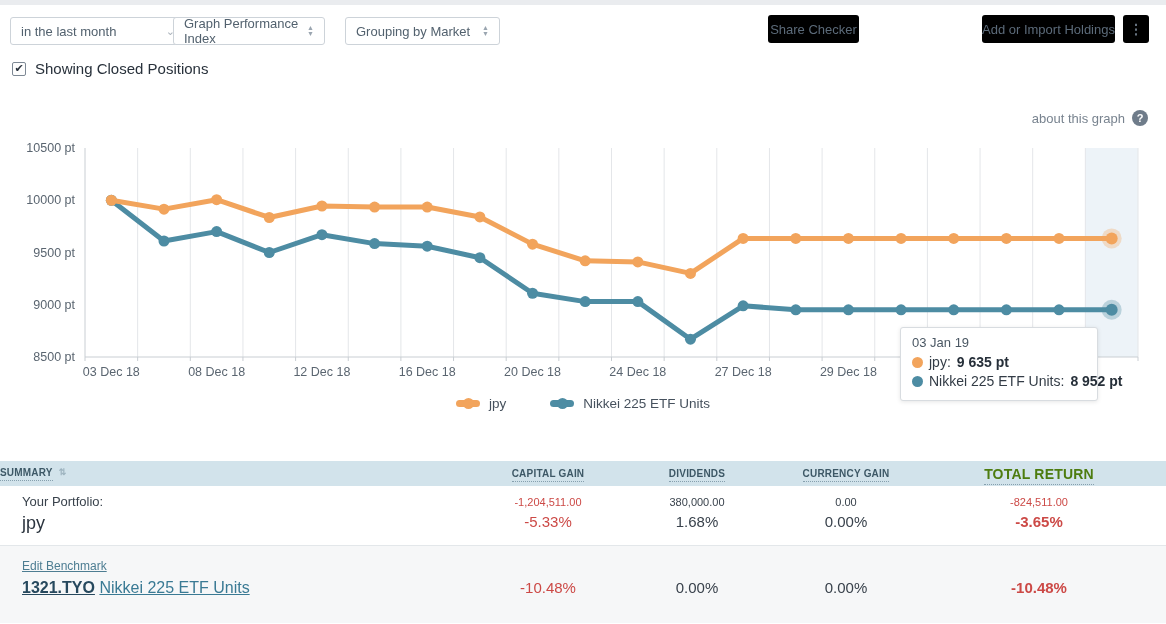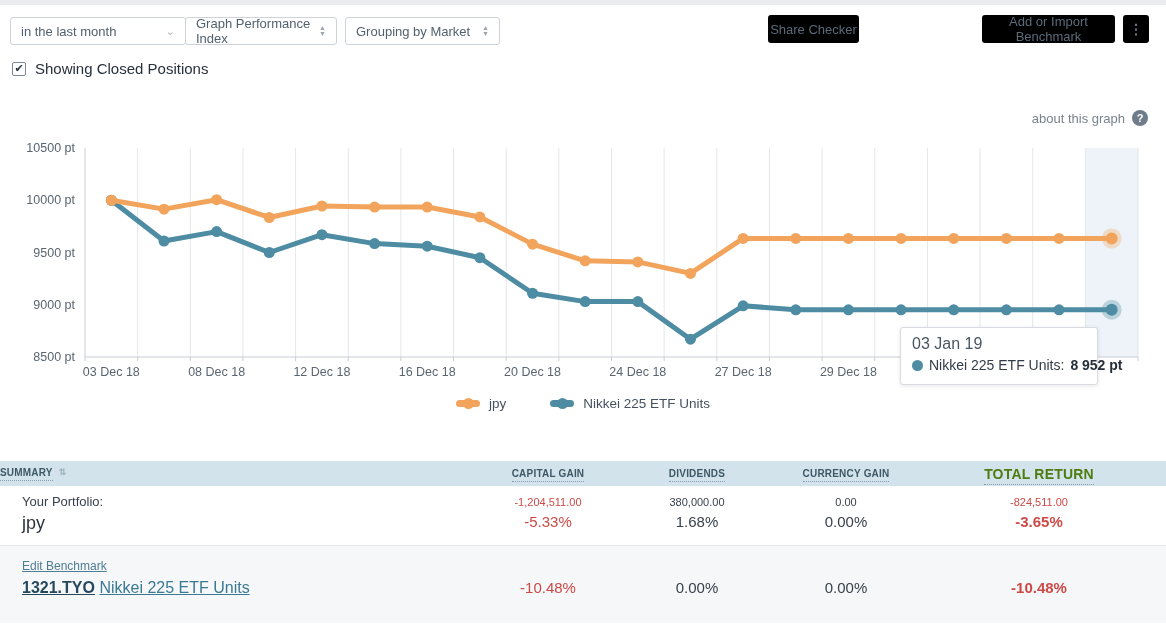--- a/index.html
+++ b/index.html
@@ -37,21 +37,21 @@
   .legend { position:absolute; left:0; top:396px; width:1166px; display:flex; justify-content:center;
             gap:44px; align-items:center; }
   .legend-item { display:flex; align-items:center; gap:9px; cursor:pointer; }
   .lg-marker { position:relative; width:24px; height:7px; border-radius:4px; }
   .lg-marker .lg-dot { position:absolute; left:7px; top:-2px; width:11px; height:11px; border-radius:50%; background:inherit; }
   .legend-label { font-size:13.5px; color:#46515d; }
 
   .tooltip { position:absolute; left:900px; top:327px; width:198px; background:#fff;
              border:1px solid #d8dce0; border-radius:3px; box-shadow:0 1px 4px rgba(0,0,0,.10);
              padding:7px 11px 9px; z-index:5; }
-  .tt-date { font-size:16px; color:#4a5763; margin-bottom:3px; }
+  .tt-date { font-size:13px; color:#4a5763; margin-bottom:3px; }
   .tt-row { display:flex; align-items:center; gap:6px; font-size:14px; color:#333c46;
             line-height:19px; white-space:nowrap; }
   .tt-dot { width:11px; height:11px; border-radius:50%; flex:0 0 auto; }
   .tt-val { font-weight:bold; color:#262f39; }
 
   
   .table { position:absolute; left:0; top:461px; width:1166px; }
   .grid { display:grid; grid-template-columns:460px 176px 122px 176px 210px 22px; align-items:center; }
   .thead { background:#d2e3eb; height:25px; }
   .th { font-size:10px; font-weight:bold; color:#3d5866; letter-spacing:.2px; justify-self:center; cursor:pointer; }
@@ -77,37 +77,37 @@
 </head>
 <body>
 
 <div id="app">
   <div class="topstrip"></div>
 
   <div class="select" style="left:10px;width:176px;gap:24px;">
     <span>in the last month</span>
     <span class="sel-caret">⌄</span>
   </div>
-  <div class="select" style="left:185px;width:152px;justify-content:space-between;">
+  <div class="select" style="left:173px;width:152px;justify-content:space-between;">
     <span>Graph Performance Index</span>
     <span class="updown">
         <span>▲</span>
         <span>▼</span>
       </span>
   </div>
   <div class="select" style="left:345px;width:155px;">
     <span>Grouping by Market</span>
     <span class="updown">
         <span>▲</span>
         <span>▼</span>
       </span>
   </div>
 
   <button class="btn" style="left:768px;width:91px;">Share Checker</button>
-  <button class="btn" style="left:982px;width:133px;">Add or Import Benchmark</button>
+  <button class="btn" style="left:982px;width:133px;">Add or Import Holdings</button>
   <button class="btn kebab" style="left:1123px;width:26px;">
     <span>⋮</span>
   </button>
 
   <div class="chkrow">
     <span class="chkbox">
       <span>✔</span>
     </span>
     <span class="chklabel">Showing Closed Positions</span>
   </div>
@@ -232,20 +232,25 @@
       <span class="lg-marker" style="background: rgb(77, 140, 163);">
           <span class="lg-dot"></span>
         </span>
       <span class="legend-label">Nikkei 225 ETF Units</span>
     </div>
   </div>
 
   <div class="tooltip">
     <div class="tt-date">03 Jan 19</div>
     <div class="tt-row">
+      <span class="tt-dot" style="background: rgb(242, 164, 92);"></span>
+      <span>jpy:</span>
+      <span class="tt-val">9 635 pt</span>
+    </div>
+    <div class="tt-row">
       <span class="tt-dot" style="background: rgb(77, 140, 163);"></span>
       <span>Nikkei 225 ETF Units:</span>
       <span class="tt-val">8 952 pt</span>
     </div>
   </div>
 
   <div class="table">
     <div class="grid thead">
       <div class="th th-summary">
         <span class="th-line">SUMMARY</span>

